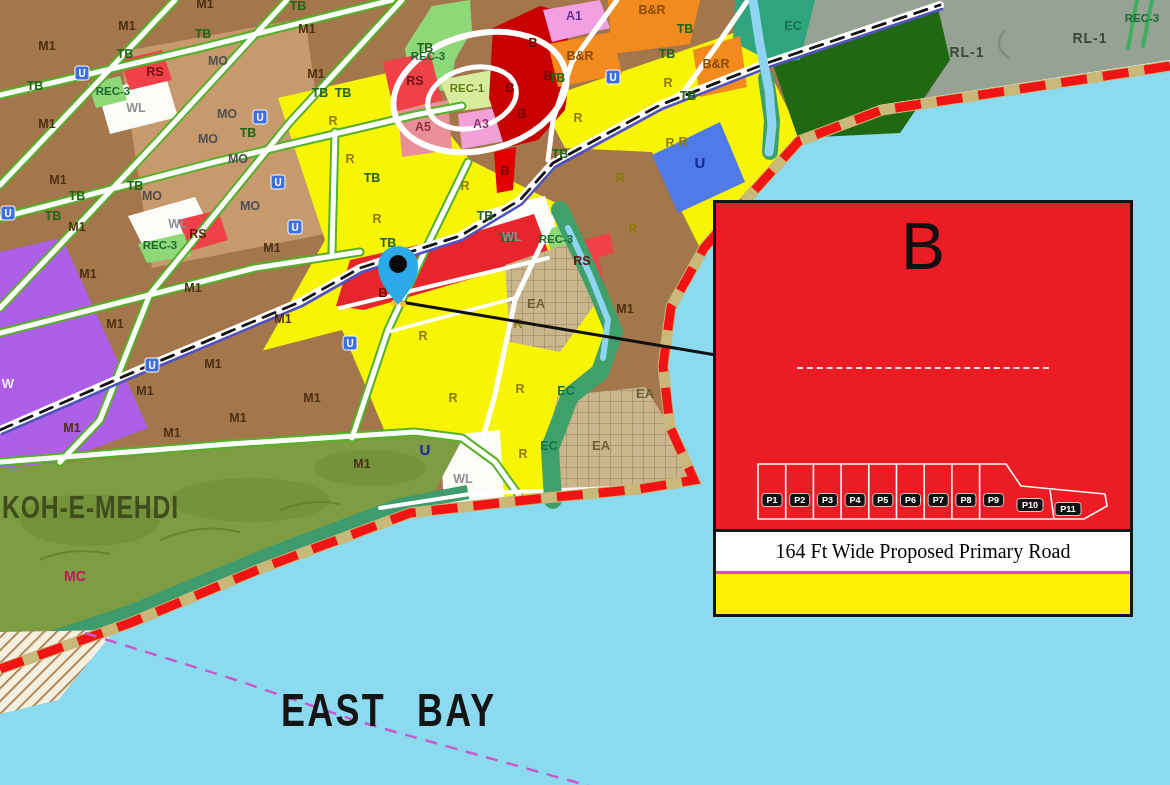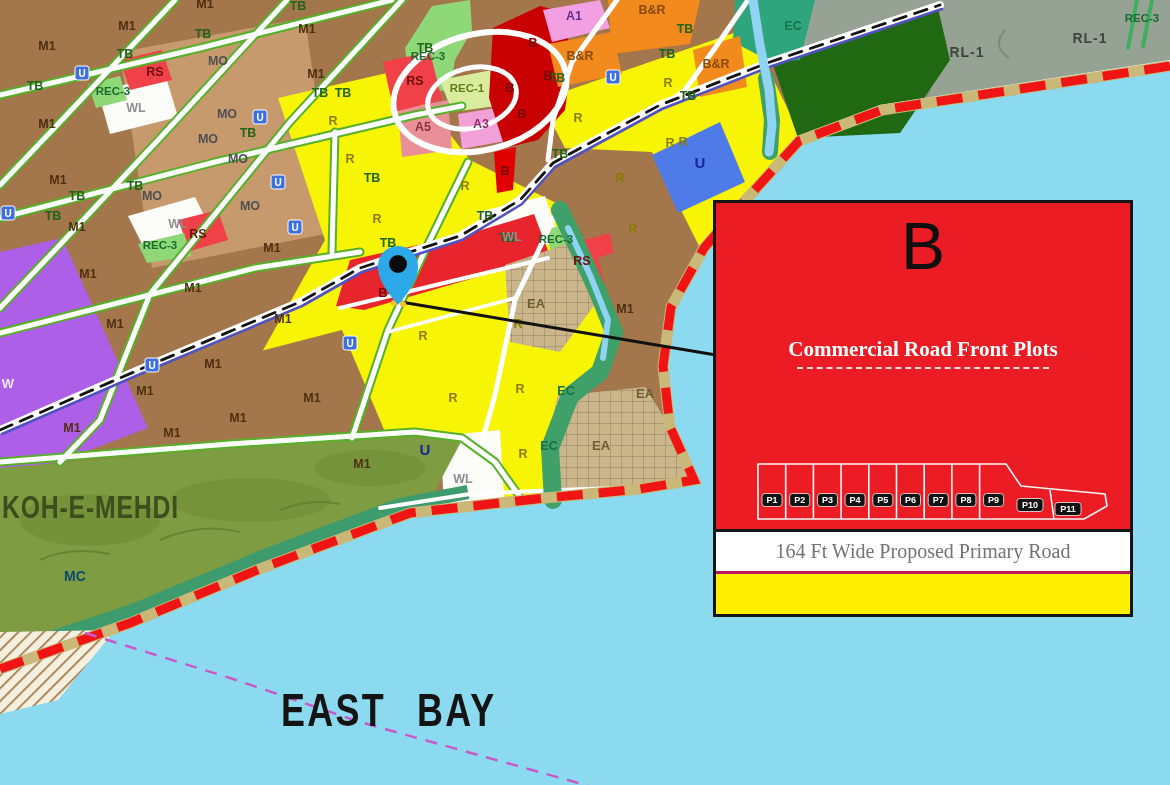--- a/index.html
+++ b/index.html
@@ -30,21 +30,21 @@
   .ub-rect{fill:#3d6fe0;stroke:#ffffff;stroke-width:1;}
   .ub-text{font:700 10px "Liberation Sans",sans-serif;fill:#fff;text-anchor:middle;}
 
   
   .bay-label{position:absolute;left:281px;top:683px;color:#141414;
     font:700 46px "Liberation Sans",sans-serif;letter-spacing:3px;word-spacing:24px;
     transform:scaleX(.78);transform-origin:left top;white-space:nowrap;}
   .hill-label{position:absolute;left:2px;top:490px;color:#3f4d1c;
     font:700 31px "Liberation Sans",sans-serif;letter-spacing:1px;
     transform:scaleX(.8);transform-origin:left top;white-space:nowrap;}
-  .hill-sub{position:absolute;left:64px;top:568px;color:#0c4a6e;
+  .hill-sub{position:absolute;left:64px;top:568px;color:#be185d;
     font:700 14px "Liberation Sans",sans-serif;}
 
   
   .callout{position:absolute;left:713px;top:200px;width:414px;height:411px;
     border:3px solid #151515;display:flex;flex-direction:column;}
   .co-red{position:relative;background:#EC1C24;height:326px;flex:none;}
   .co-letter{position:absolute;top:8px;left:0;right:0;text-align:center;
     color:#101010;font:400 66px/70px "Liberation Sans",sans-serif;}
   .co-heading{position:absolute;top:134px;left:0;right:0;text-align:center;color:#fff;
     font:700 21px "Liberation Serif",serif;}
@@ -53,22 +53,22 @@
   .co-bullets{position:absolute;top:172px;left:60px;right:10px;margin:0;padding:0;
     list-style:none;}
   .co-bullets li{color:#fff;font:700 14px/20.5px "Liberation Sans",sans-serif;
     white-space:nowrap;}
   .co-bullets li::before{content:"•";margin-right:8px;}
   .co-plots{position:absolute;left:0;bottom:0;}
   .chip-rect{fill:#121212;stroke:#f3f3f3;stroke-width:.8;}
   .chip-text{font:700 9px "Liberation Sans",sans-serif;fill:#fff;text-anchor:middle;}
   .plot-outline{fill:none;stroke:#f7f7f7;stroke-width:1.6;stroke-linejoin:round;}
   .co-road{background:#ffffff;height:39px;flex:none;border-top:3px solid #151515;
-    border-bottom:3px solid #be185d;display:flex;align-items:center;justify-content:center;
-    color:#737373;font:400 20px "Liberation Serif",serif;}
+    border-bottom:3px solid #d946ef;display:flex;align-items:center;justify-content:center;
+    color:#000000;font:400 20px "Liberation Serif",serif;}
   .co-yellow{background:#FFEF00;flex:1;}
 </style>
 </head>
 <body>
 
 <div class="stage">
 
 <svg class="map" width="1170" height="785" viewBox="0 0 1170 785">
   <defs>
     <pattern id="hatch" width="9" height="9" patternTransform="rotate(45)" patternUnits="userSpaceOnUse">
@@ -325,21 +325,20 @@
   </g>
 </svg>
 
 <div class="bay-label">EAST BAY</div>
 <div class="hill-label">KOH-E-MEHDI</div>
 <div class="hill-sub">MC</div>
 
 <div class="callout">
   <div class="co-red">
     <div class="co-letter">B</div>
-    <div class="co-heading">Commercial Road Front Plots</div>
     <div class="co-underline"></div>
     <svg class="co-plots" width="414" height="78" viewBox="0 0 414 78">
       <path class="plot-outline" d="M42,13 H290 L305,35 L389,43 L391,55 L368,68 H42 Z"></path>
       <g class="plot-outline" id="plot-dividers">
             <line x1="69.7" y1="13" x2="69.7" y2="68"></line>
             <line x1="97.4" y1="13" x2="97.4" y2="68"></line>
             <line x1="125.1" y1="13" x2="125.1" y2="68"></line>
             <line x1="152.8" y1="13" x2="152.8" y2="68"></line>
             <line x1="180.5" y1="13" x2="180.5" y2="68"></line>
             <line x1="208.2" y1="13" x2="208.2" y2="68"></line>

